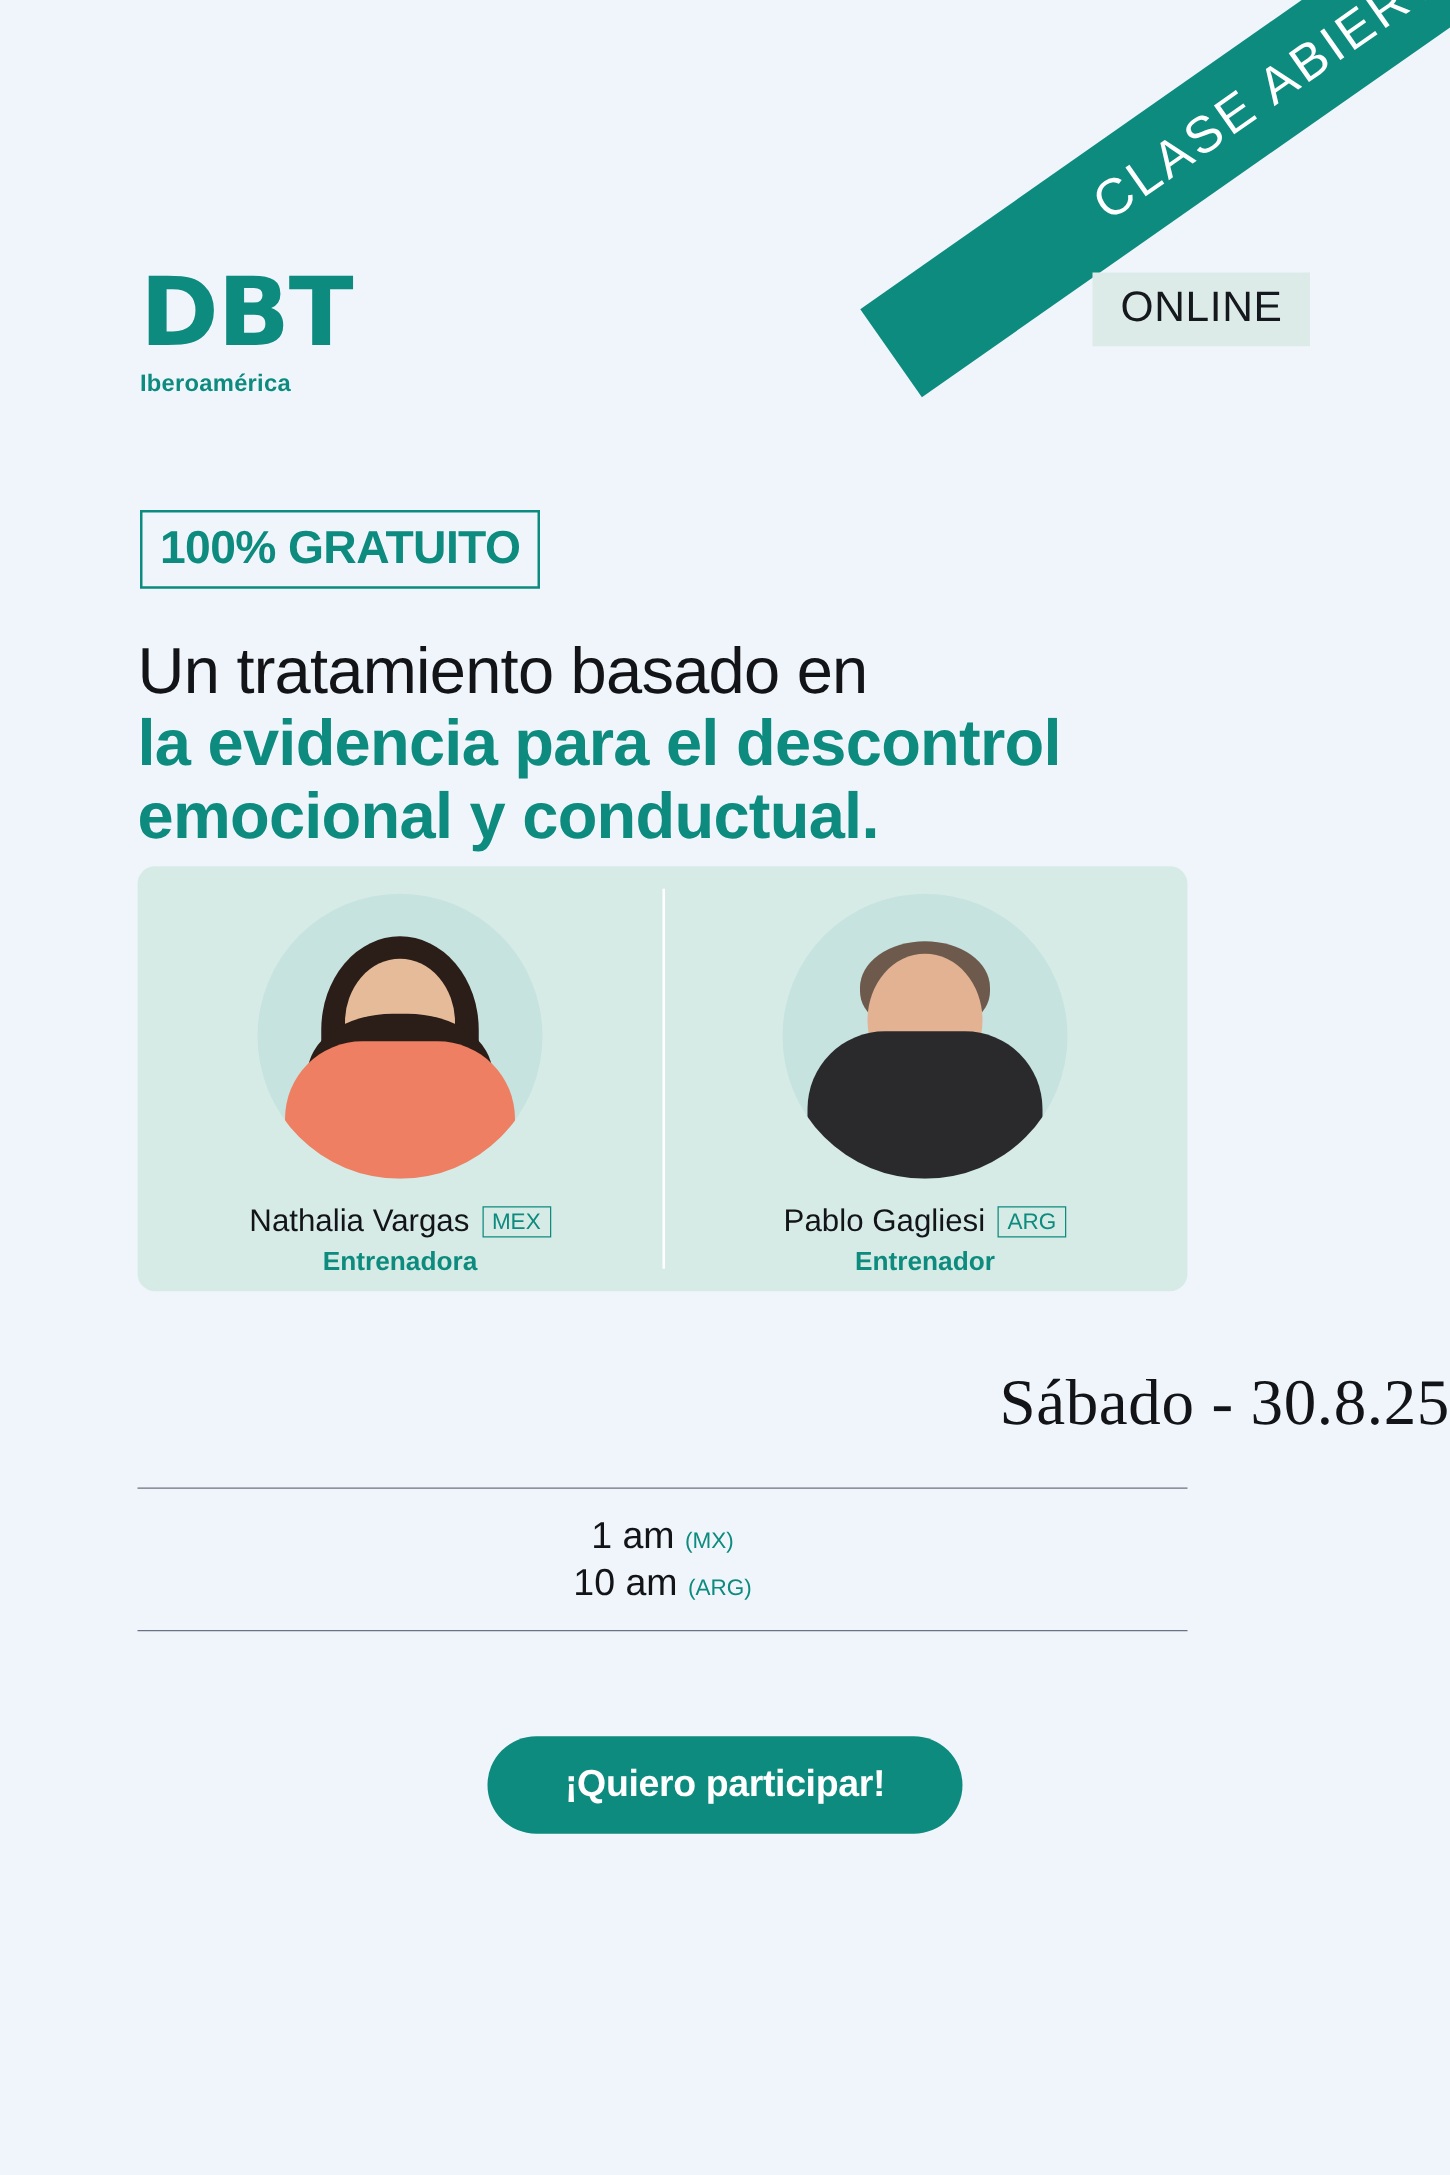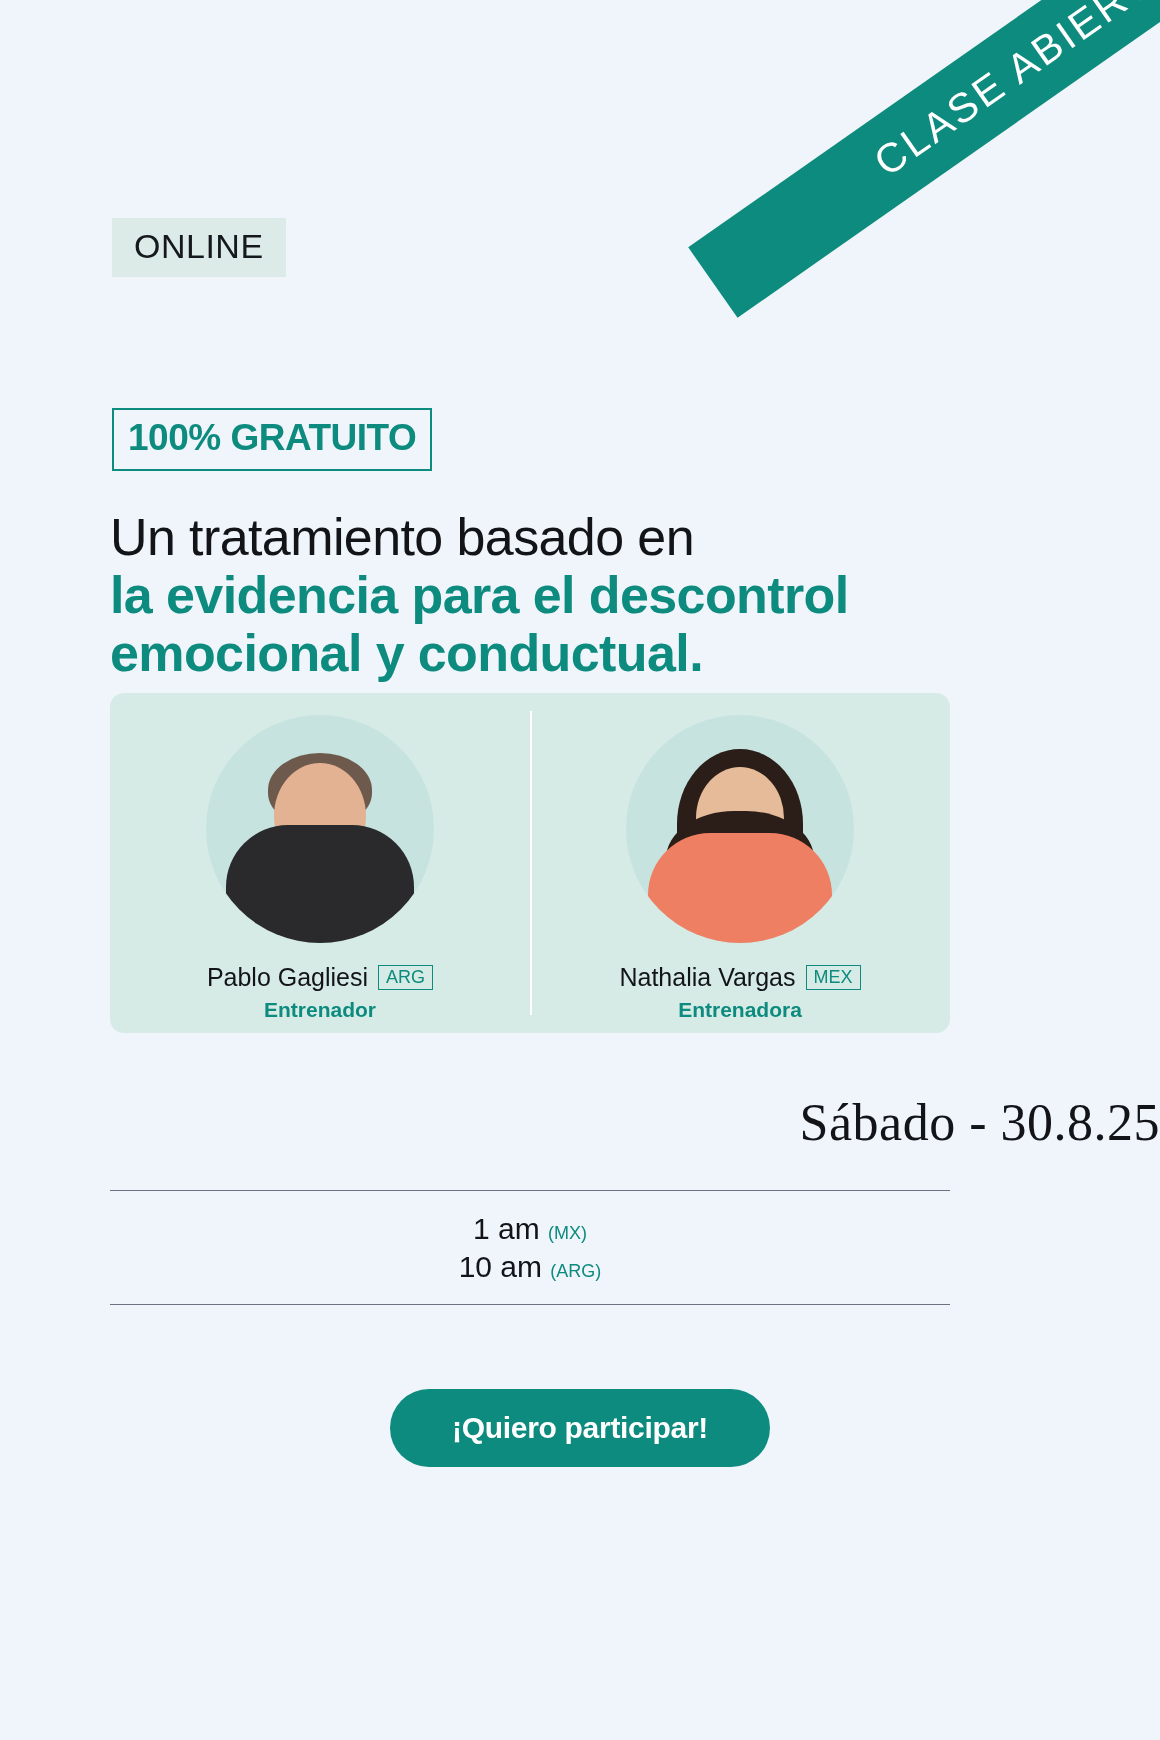--- a/index.html
+++ b/index.html
@@ -258,62 +258,66 @@
 </head>
 <body>
 
 <div class="poster">
 
   <div class="ribbon">
     <span>CLASE ABIERTA</span>
   </div>
 
   <div class="header">
+    <div class="logo-wrap">
+      <div class="logo-mark">DBT</div>
+      <div class="logo-sub">Iberoamérica</div>
+    </div>
     <div class="online-badge">ONLINE</div>
   </div>
 
   <div class="free-badge">
     <span>100% GRATUITO</span>
   </div>
 
   <div class="headline">
     <span class="l1">Un tratamiento basado en</span>
     <span class="l2">la evidencia para el descontrol</span>
     <span class="l3">emocional y conductual.</span>
   </div>
 
   <div class="speakers">
-
-    <div class="speaker p1">
-      <div class="avatar">
-        <div class="av-hair"></div>
-        <div class="av-head"></div>
-        <div class="av-neck"></div>
-        <div class="av-body"></div>
-      </div>
-      <div class="sp-name-row">
-        <span class="sp-name">Pablo Gagliesi</span>
-        <span class="sp-flag">ARG</span>
-      </div>
-      <div class="sp-role">Entrenador</div>
-    </div>
 
     <div class="speaker p2">
       <div class="avatar">
         <div class="av-hair"></div>
         <div class="av-head"></div>
         <div class="av-neck"></div>
         <div class="av-hair2"></div>
         <div class="av-body"></div>
       </div>
       <div class="sp-name-row">
         <span class="sp-name">Nathalia Vargas</span>
         <span class="sp-flag">MEX</span>
       </div>
       <div class="sp-role">Entrenadora</div>
+    </div>
+
+    <div class="speaker p1">
+      <div class="avatar">
+        <div class="av-hair"></div>
+        <div class="av-head"></div>
+        <div class="av-neck"></div>
+        <div class="av-body"></div>
+      </div>
+      <div class="sp-name-row">
+        <span class="sp-name">Pablo Gagliesi</span>
+        <span class="sp-flag">ARG</span>
+      </div>
+      <div class="sp-role">Entrenador</div>
     </div>
 
   </div>
 
   <div class="date">Sábado - 30.8.25</div>
 
   <div class="info">
     <div class="info-right">
       <div class="times">
         <div>

